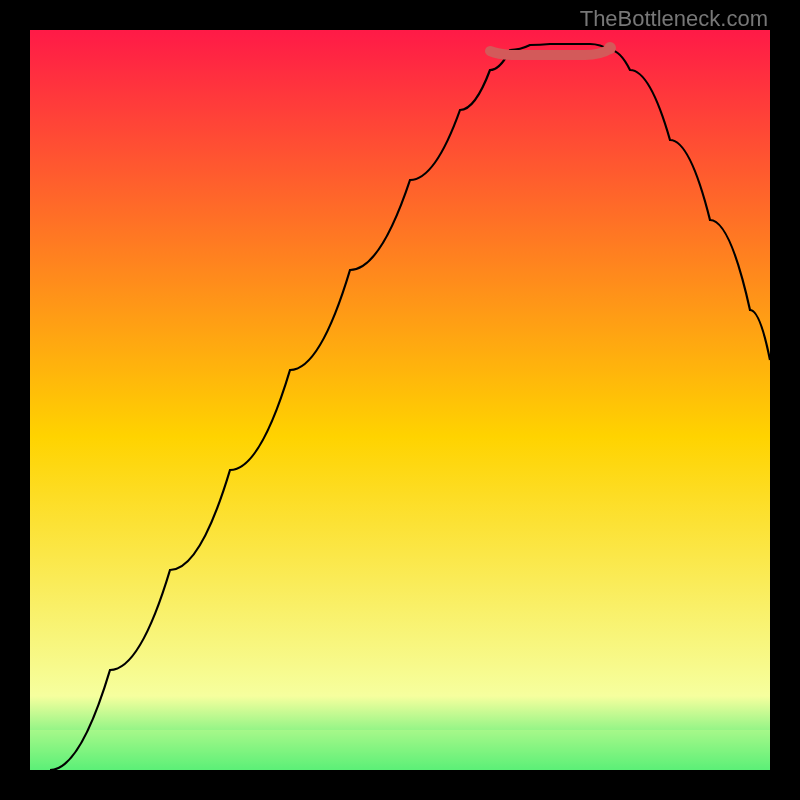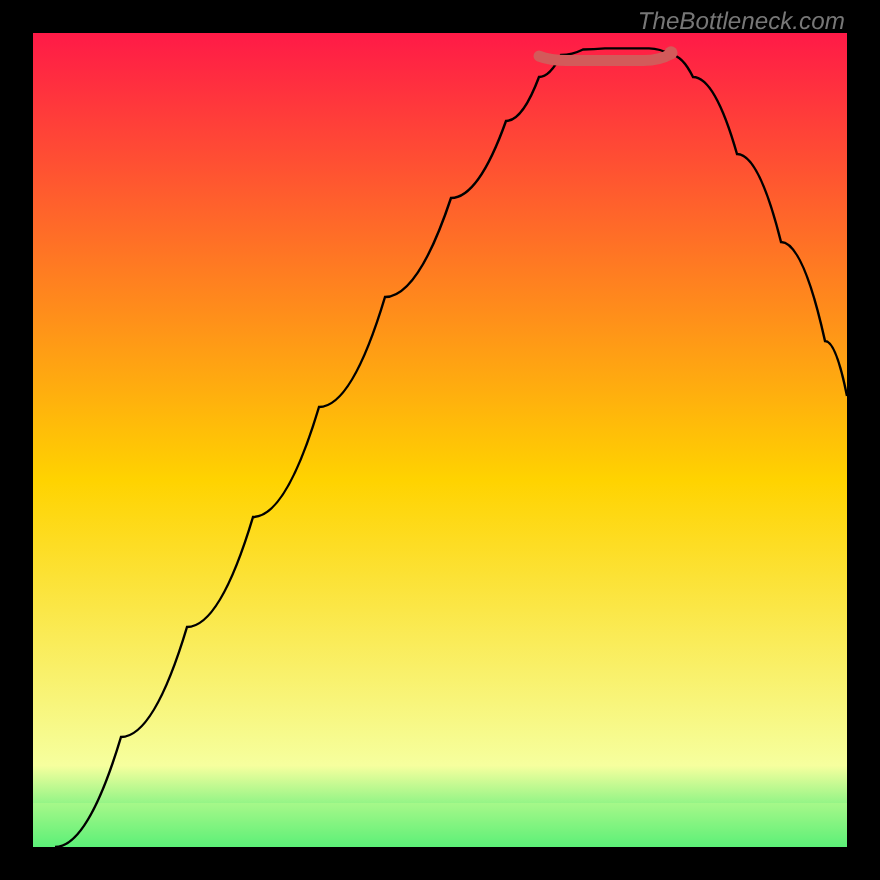--- a/index.html
+++ b/index.html
@@ -1,17 +1,17 @@
 <!DOCTYPE html>
 <html><head>
 <meta charset="utf-8">
 <style>
 html,body{margin:0;padding:0;width:800px;height:800px;background:#000;}
 .frame{position:absolute;left:30px;top:30px;width:740px;height:740px;}
-.watermark{position:absolute;right:32px;top:6px;color:#777;font-family:Arial,Helvetica,sans-serif;font-size:22px;font-style:italic;}
+.watermark{position:absolute;right:32px;top:6px;color:#777;font-family:Arial,Helvetica,sans-serif;font-size:22px;}
 svg{display:block;}
 </style>
 </head>
 <body>
 
 <div class="watermark">TheBottleneck.com</div>
 
 <div class="frame">
 <svg width="740" height="740" viewBox="0 0 740 740">
   <defs>

